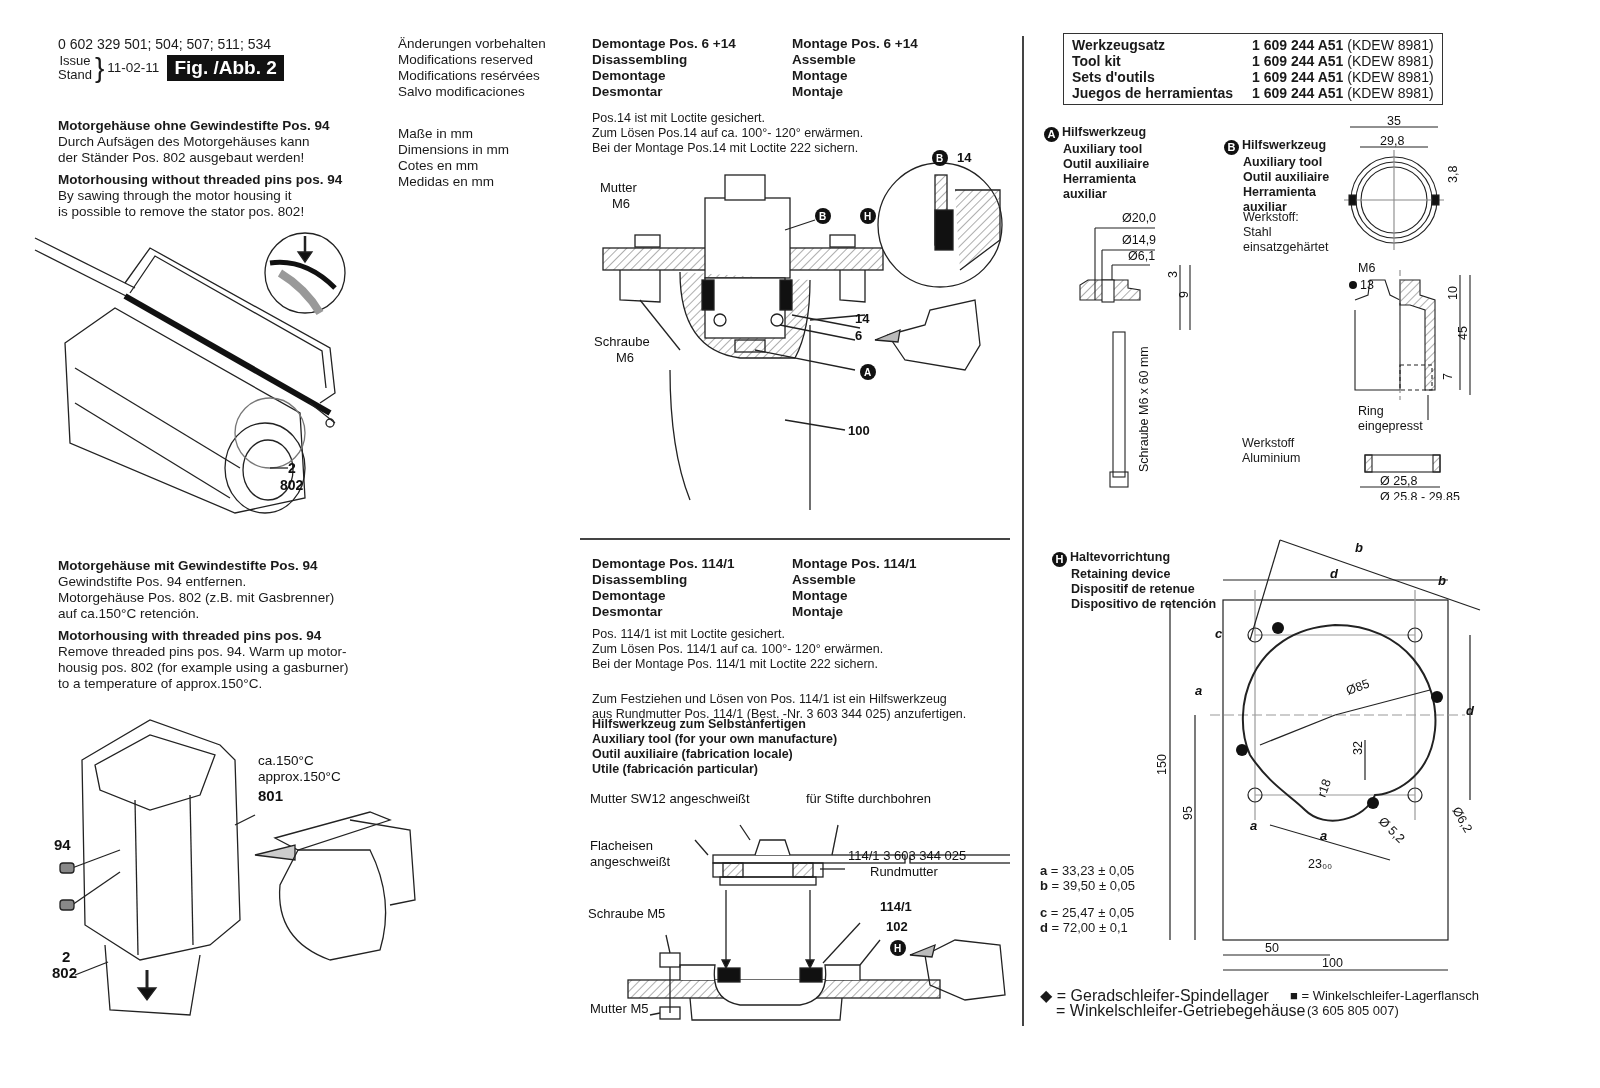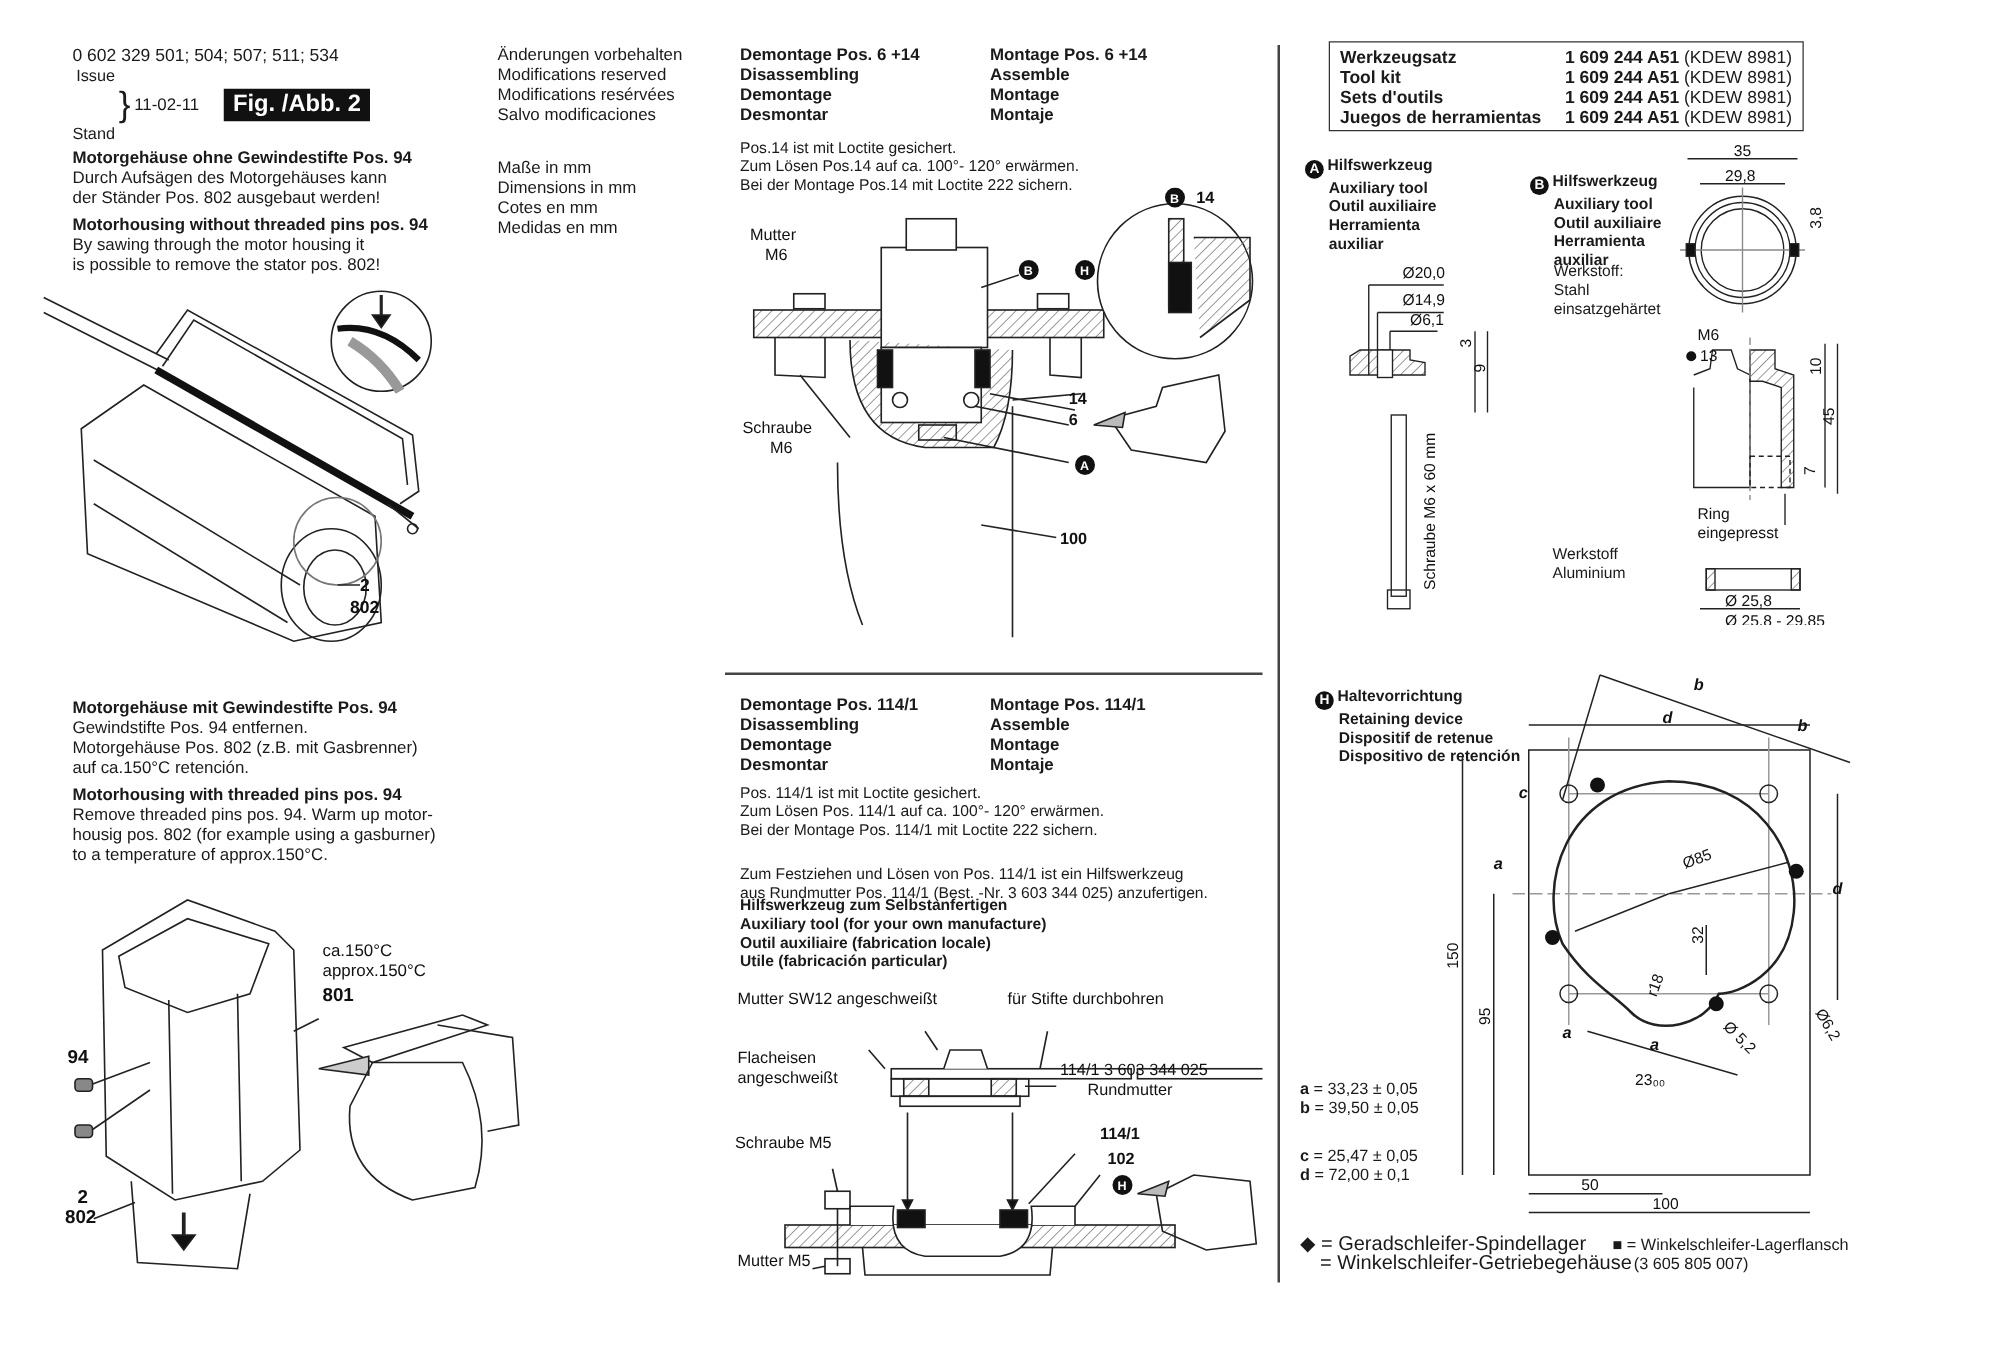--- a/index.html
+++ b/index.html
@@ -17,27 +17,27 @@
   .kitrow { display: flex; font-size: 14px; line-height: 16px; font-weight: bold; }
   .kitrow .n { width: 180px; }
   svg text { font-family: "Liberation Sans", sans-serif; }
   .small { font-size: 12.5px; line-height: 15px; }
 </style>
 </head>
 <body>
 
 <div class="abs t" style="left:58px;top:36px;font-size:14px;">0 602 329 501; 504; 507; 511; 534</div>
 <div class="abs" style="left:58px;top:54px;display:flex;align-items:center;">
-  <div style="display:flex;flex-direction:column;font-size:13px;line-height:14px;text-align:right;gap:32px;">
+  <div style="display:flex;flex-direction:column;font-size:13px;line-height:14px;text-align:center;">
     <span>Issue</span>
     <span>Stand</span>
   </div>
   <span style="font-size:28px;line-height:28px;margin:0 3px;font-weight:100;">}</span>
   <span class="t">11-02-11</span>
-  <span class="badge-fig" style="margin-left:20px;">Fig. /Abb. 2</span>
+  <span class="badge-fig" style="margin-left:8px;">Fig. /Abb. 2</span>
 </div>
 
 <div class="abs t" style="left:398px;top:36px;">
   <span class="line">Änderungen vorbehalten</span>
   <span class="line">Modifications reserved</span>
   <span class="line">Modifications resérvées</span>
   <span class="line">Salvo modificaciones</span>
 </div>
 <div class="abs t" style="left:398px;top:126px;">
   <span class="line">Maße in mm</span>
@@ -415,21 +415,21 @@
   <text x="65" y="108" font-size="13" font-weight="bold" font-style="italic" fill="#111">c</text>
   <text x="45" y="165" font-size="13" font-weight="bold" font-style="italic" fill="#111">a</text>
   <text x="100" y="300" font-size="13" font-weight="bold" font-style="italic" fill="#111">a</text>
   <text x="170" y="310" font-size="13" font-weight="bold" font-style="italic" fill="#111">a</text>
   <text x="316" y="185" font-size="13" font-weight="bold" font-style="italic" fill="#111">d</text>
 </svg>
 
 <div class="abs t" style="left:1040px;top:863px;font-size:13px;line-height:15px;">
   <span class="line"><b>a</b> <span>= 33,23 ± 0,05</span></span>
   <span class="line"><b>b</b> <span>= 39,50 ± 0,05</span></span>
-  <span class="line" style="margin-top:24px"><b>c</b> <span>= 25,47 ± 0,05</span></span>
+  <span class="line" style="margin-top:12px"><b>c</b> <span>= 25,47 ± 0,05</span></span>
   <span class="line"><b>d</b> <span>= 72,00 ± 0,1</span></span>
 </div>
 
 <div class="abs t" style="left:1040px;top:988px;font-size:16px;line-height:15px;">
   <span class="line"><span>◆</span> <span>= Geradschleifer-Spindellager</span></span>
   <span class="line" style="padding-left:16px">= Winkelschleifer-Getriebegehäuse</span>
 </div>
 <div class="abs t" style="left:1290px;top:988px;font-size:13px;line-height:15px;">
   <span class="line"><span>■</span> <span>= Winkelschleifer-Lagerflansch</span></span>
   <span class="line" style="padding-left:17px">(3 605 805 007)</span>

